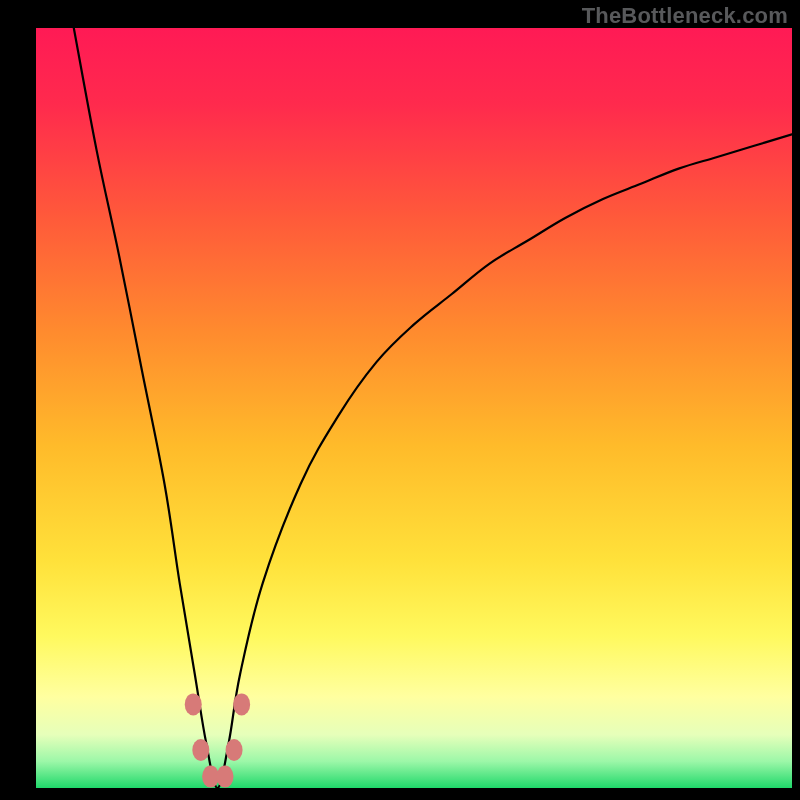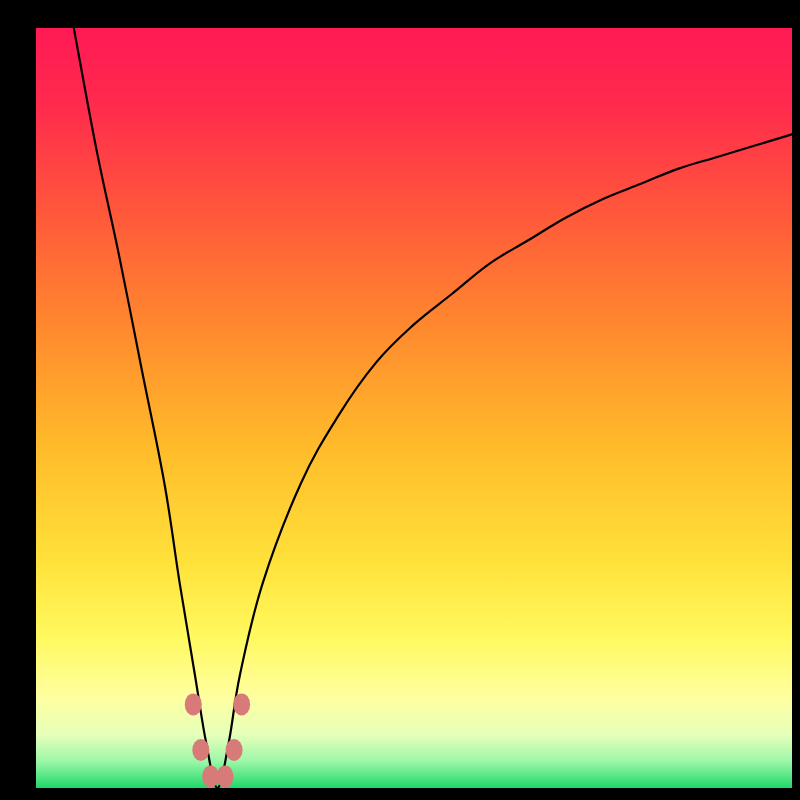--- a/index.html
+++ b/index.html
@@ -82,14 +82,15 @@
           <ellipse cx="164.808" cy="722" rx="8.5" ry="11" class="dot"></ellipse>
           <ellipse cx="174.636" cy="748.6" rx="8.5" ry="11" class="dot"></ellipse>
           <ellipse cx="189" cy="748.6" rx="8.5" ry="11" class="dot"></ellipse>
           <ellipse cx="198.072" cy="722" rx="8.5" ry="11" class="dot"></ellipse>
           <ellipse cx="205.632" cy="676.4" rx="8.5" ry="11" class="dot"></ellipse>
         </g>
     </svg>
 
   </div>
 
+  <div class="watermark">TheBottleneck.com</div>
 
 </div>
 
 </body></html>

